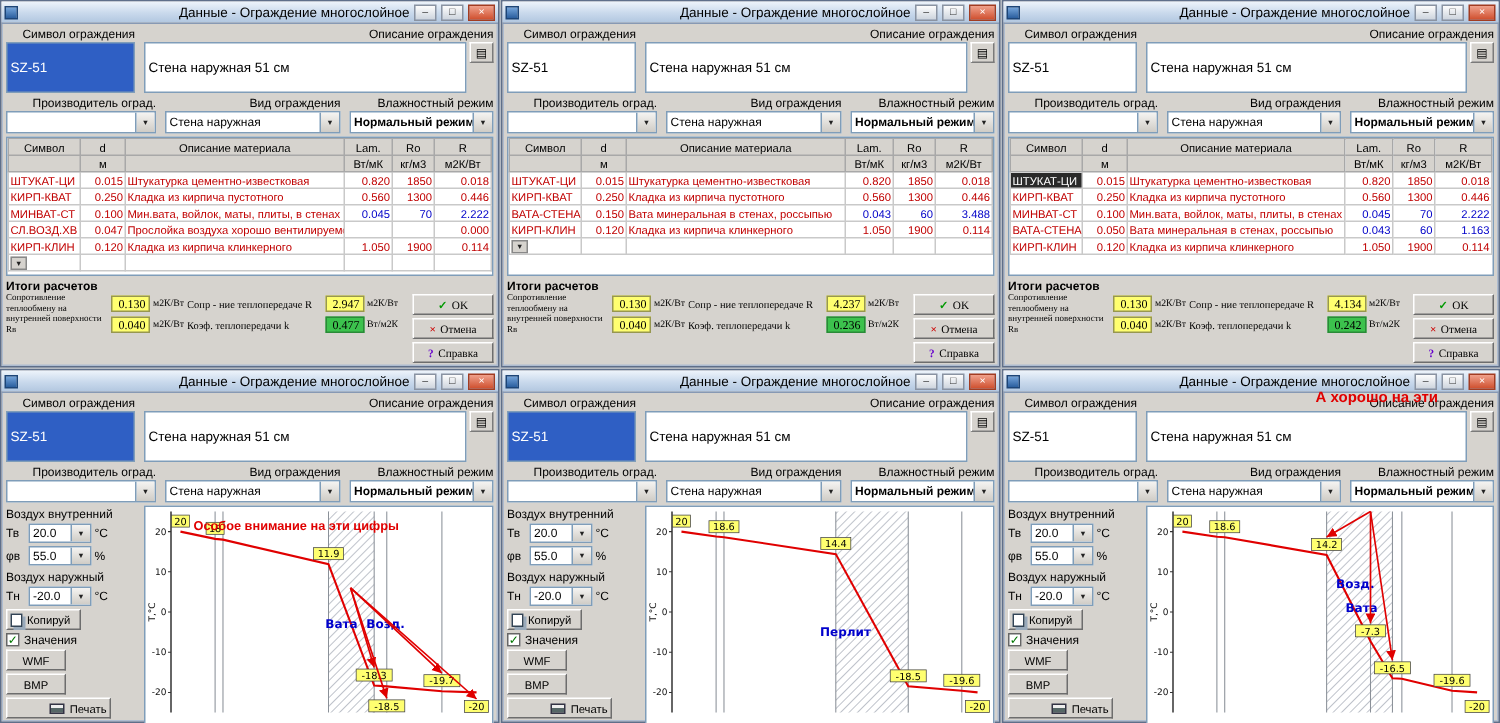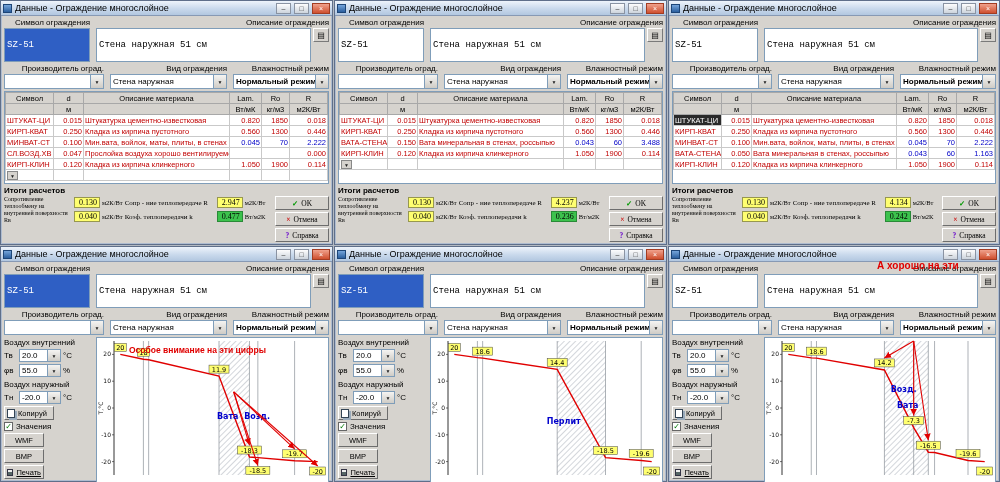--- a/index.html
+++ b/index.html
@@ -3,28 +3,28 @@
 <meta charset="utf-8">
 <style>
   * { margin:0; padding:0; box-sizing:border-box; }
   html,body { width:1000px; height:482px; overflow:hidden; }
   body { position:relative; background:#b4bac2; font-family:"Liberation Sans",sans-serif; color:#000; }
   svg { font-family:"DejaVu Sans",sans-serif; }
 
   .win { position:absolute; background:#d6d3ce; border:1px solid #5f6f8a; box-shadow:0 0 0 1px #aebcd0 inset; display:flex; flex-direction:column; }
   .titlebar { flex:0 0 15px; height:15px; background:linear-gradient(#eef4fb,#c9d9ec 55%,#b2c7e0); border-bottom:1px solid #8799b4; display:flex; align-items:center; gap:3px; padding:0 2px; }
   .app-icon { width:9px; height:9px; background:linear-gradient(#74a4da,#2b5f9f); border:1px solid #1d4577; }
-  .title { flex:1; font-size:9px; white-space:nowrap; overflow:hidden; }
+  .title { flex:1; font-size:9px; white-space:nowrap; overflow:hidden;text-align:right; }
   .winbtn { width:15px; height:11px; border:1px solid #8a93a2; background:linear-gradient(#fdfdfd,#cdd4dd); font-size:7px; line-height:9px; text-align:center; color:#333; }
   .winbtn.close { width:18px; background:linear-gradient(#f0a18c,#cf4f2e); border-color:#a23c22; color:#fff; }
 
   .body { flex:1; padding:2px 3px; display:flex; flex-direction:column; position:relative; }
   .frow { display:flex; gap:6px; margin-bottom:2px; }
   .fcol label { display:block; font-size:8px; line-height:10px; white-space:nowrap; overflow:hidden;text-align:right; }
-  .tbox { height:14px; background:#fff; border:1px solid #7f9db9; font-size:9px; padding:16px 2px; display:flex; align-items:center; overflow:hidden; white-space:nowrap;font-family:Liberation Mono, monospace; }
+  .tbox { height:14px; background:#fff; border:1px solid #7f9db9; font-size:9px; padding:16px 2px; display:flex; align-items:center; overflow:hidden; white-space:nowrap; }
   .tbox.sel { background:#2f5fc4; color:#fff; }
   .descrow { display:flex; gap:2px; }
   .sqbtn { width:16px; height:14px; border:1px solid; border-color:#fff #7a7a7a #7a7a7a #fff; background:#d6d3ce; font-size:8px; display:flex; align-items:center; justify-content:center; }
   .combo { height:15px; background:#fff; border:1px solid #7f9db9; font-size:8px; padding-left:2px; display:flex; align-items:center; overflow:hidden; white-space:nowrap; }
   .combo .val { flex:1; overflow:hidden; }
   .combo .val.bold { font-weight:bold; }
   .arrowbtn { flex:0 0 13px; width:13px; height:100%; border-left:1px solid #7f9db9; background:linear-gradient(#f5f4f2,#cfccc6); font-size:5px; color:#222; display:flex; align-items:center; justify-content:center; }
 
   .tablewrap { flex:1; background:#fff; border:1px solid #7f9db9; overflow:hidden; margin-bottom:2px; }
   table { width:100%; border-collapse:collapse; table-layout:fixed; }
@@ -52,21 +52,21 @@
 
   .lower { flex:1; display:flex; gap:2px; margin-bottom:2px; }
   .leftpanel { flex:0 0 90px; display:flex; flex-direction:column; gap:2px; font-size:8px; }
   .grouplabel { font-size:8px; line-height:9px; margin-top:1px; }
   .spin { display:flex; align-items:center; gap:2px; }
   .spin .slab { width:13px; }
   .combo.small { width:42px; height:13px; }
   .btnrow { display:flex; gap:2px; align-items:center; }
   .btn.copy { width:50px; justify-content:flex-start; }
   .btn.small { width:40px; }
-  .btn.print { width:40px; justify-content:flex-end;text-decoration:underline; }
+  .btn.print { width:70px; justify-content:flex-end; }
   .chkrow { display:flex; align-items:center; gap:3px; }
   .chk { width:9px; height:9px; background:#fff; border:1px solid #666; font-size:8px; line-height:8px; text-align:center; color:#070; }
   .copy-icon { width:8px; height:9px; background:#fff; border:1px solid #345; box-shadow:2px 2px 0 #9ab; display:inline-block; }
   .printer-icon { width:10px; height:7px; background:linear-gradient(#eee 0 2px,#566 2px); border:1px solid #334; display:inline-block; }
 
   .chartbox { flex:1; background:#fff; border:1px solid #7f9db9; position:relative; overflow:hidden; }
   .annot { position:absolute; color:#e00000; font-weight:bold; white-space:nowrap; z-index:10; }
 
   .mark-ellipse::after { content:""; position:absolute; left:-6px; right:-9px; top:-4px; bottom:-4px; border:2px solid #e00000; border-radius:50%; pointer-events:none; }
   .mark-underline::after { content:""; position:absolute; left:-2px; right:-6px; bottom:-4px; height:3px; background:#e00000; pointer-events:none; }

